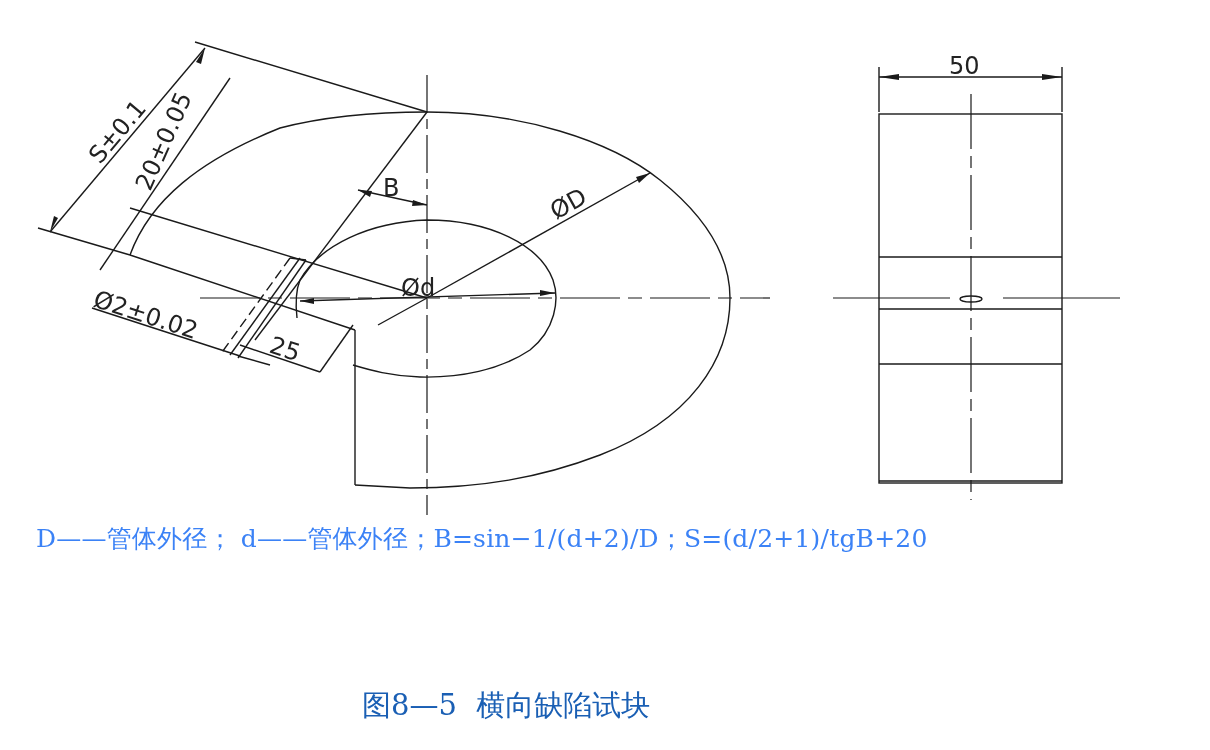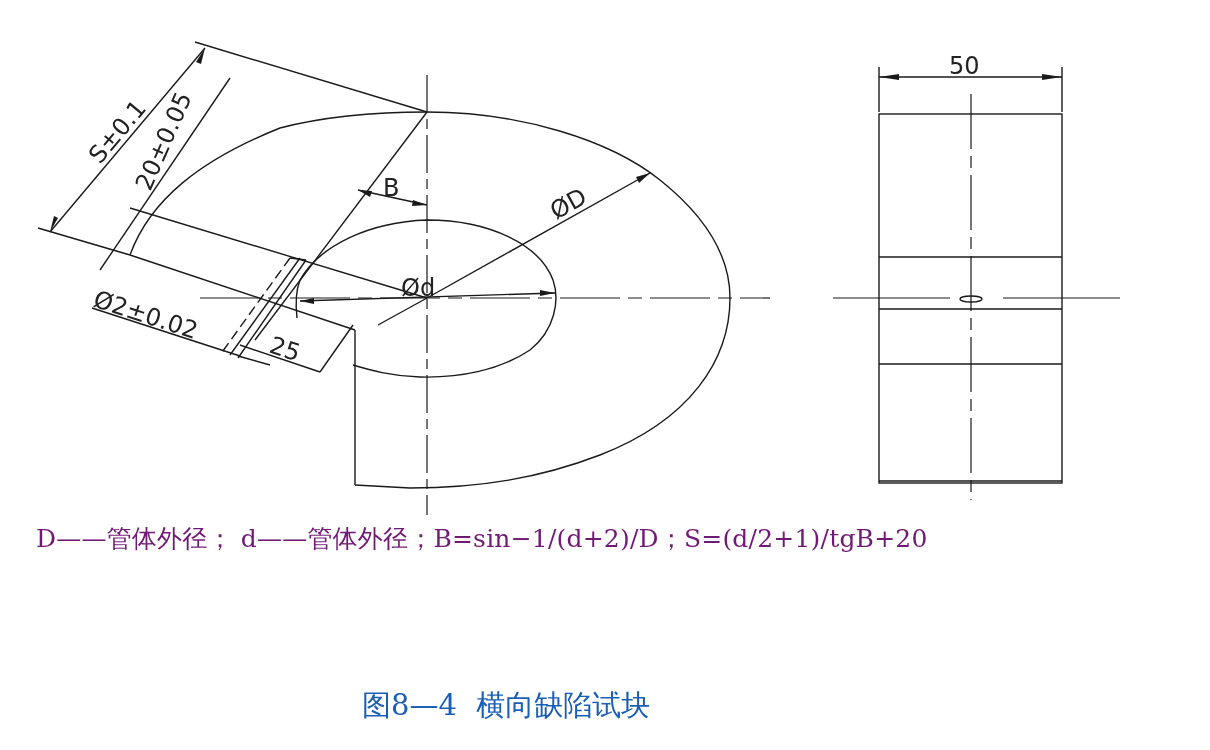--- a/index.html
+++ b/index.html
@@ -1,19 +1,19 @@
 <!DOCTYPE html>
 <html><head>
 <meta charset="utf-8">
 <style>
   html, body { margin:0; padding:0; background:#ffffff; }
   body { width:1210px; height:750px; position:relative; overflow:hidden; font-family:"Liberation Serif", serif; }
   #drawing { position:absolute; left:0; top:0; width:1210px; height:520px; }
   .dim-text { font-family:"DejaVu Sans", sans-serif; font-size:24px; fill:#222; font-weight:normal; }
-  .formula { position:absolute; left:36px; top:522px; font-size:25px; color:#701a75; white-space:nowrap; letter-spacing:0.2px; font-family:"DejaVu Serif", serif; }
+  .formula { position:absolute; left:36px; top:522px; font-size:25px; color:#3b82f6; white-space:nowrap; letter-spacing:0.2px; font-family:"DejaVu Serif", serif; }
   .caption { position:absolute; left:362px; top:686px; font-size:29px; color:#1a5fb4; white-space:nowrap; font-family:"DejaVu Serif", serif; }
   .caption span { margin-right:10px; }
 </style>
 </head>
 <body>
 
 <svg id="drawing" viewBox="0 0 1210 520" xmlns="http://www.w3.org/2000/svg">
   <g stroke="#1a1a1a" stroke-width="1.4" fill="none">
 
     <g>
@@ -100,15 +100,15 @@
     <text x="401" y="296" class="dim-text">Ød</text>
     <text transform="translate(92,306) rotate(18)" class="dim-text">Ø2±0.02</text>
     <text transform="translate(268,352) rotate(18)" class="dim-text">25</text>
     <text x="949" y="74" class="dim-text">50</text>
   </g>
 </svg>
 
 <div class="formula">D——管体外径； d——管体外径；B=sin−1/(d+2)/D；S=(d/2+1)/tgB+20</div>
 
 <div class="caption">
-  <span>图8—4</span>
+  <span>图8—5</span>
   <span>横向缺陷试块</span>
 </div>
 
 </body></html>

